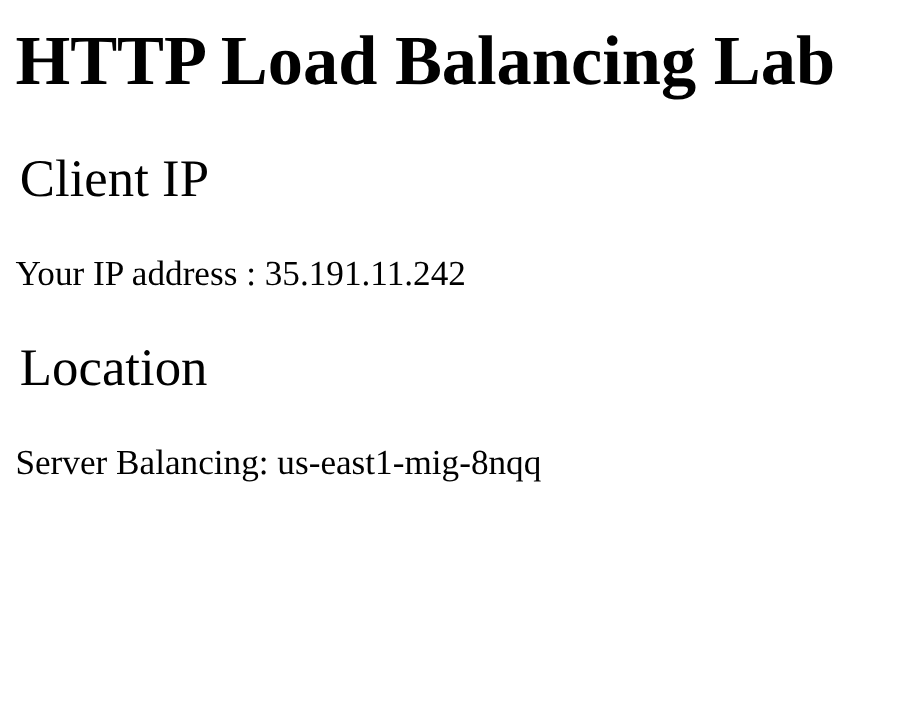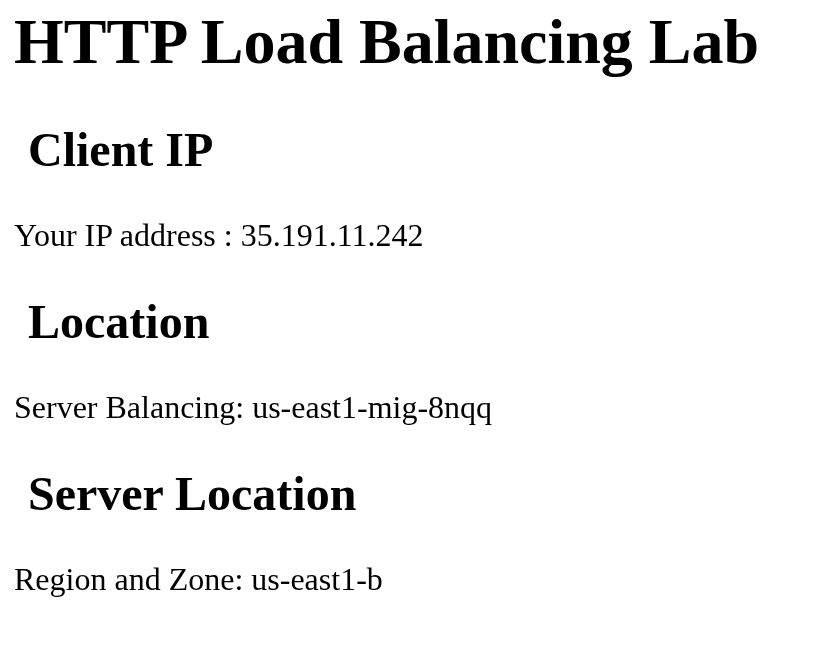--- a/index.html
+++ b/index.html
@@ -10,28 +10,28 @@
     margin: 0 14px;
     padding-top: 1px;
     width: 810px;
     font-family: "Liberation Serif", serif;
     font-size: 32px;
   }
   h1.page-title {
     font-family: "Liberation Serif", serif;
     font-size: 64px;
     font-weight: bold;
-    margin: 4px 0 43px 0;
+    margin: 17px 0 43px 0;
     line-height: 1.15;
   }
   h2.section-heading {
     font-family: "Liberation Serif", serif;
     font-size: 48px;
-    font-weight: bold;
-    margin: 40px 14px;
+    font-weight: normal;
+    margin: 40px 4px;
     line-height: 1.15;
   }
   p.section-line {
     font-size: 32px;
     font-weight: normal;
     margin: 27px 0;
     line-height: 1.15;
   }
 </style>
 </head>
@@ -44,18 +44,14 @@
   <section>
     <h2 class="section-heading">Client IP</h2>
     <p class="section-line"><span>Your IP address :</span> <span>35.191.11.242</span></p>
   </section>
 
   <section>
     <h2 class="section-heading">Location</h2>
     <p class="section-line"><span>Server Balancing:</span> <span>us-east1-mig-8nqq</span></p>
   </section>
 
-  <section>
-    <h2 class="section-heading">Server Location</h2>
-    <p class="section-line"><span>Region and Zone:</span> <span>us-east1-b</span></p>
-  </section>
 
 </main>
 
 </body></html>

